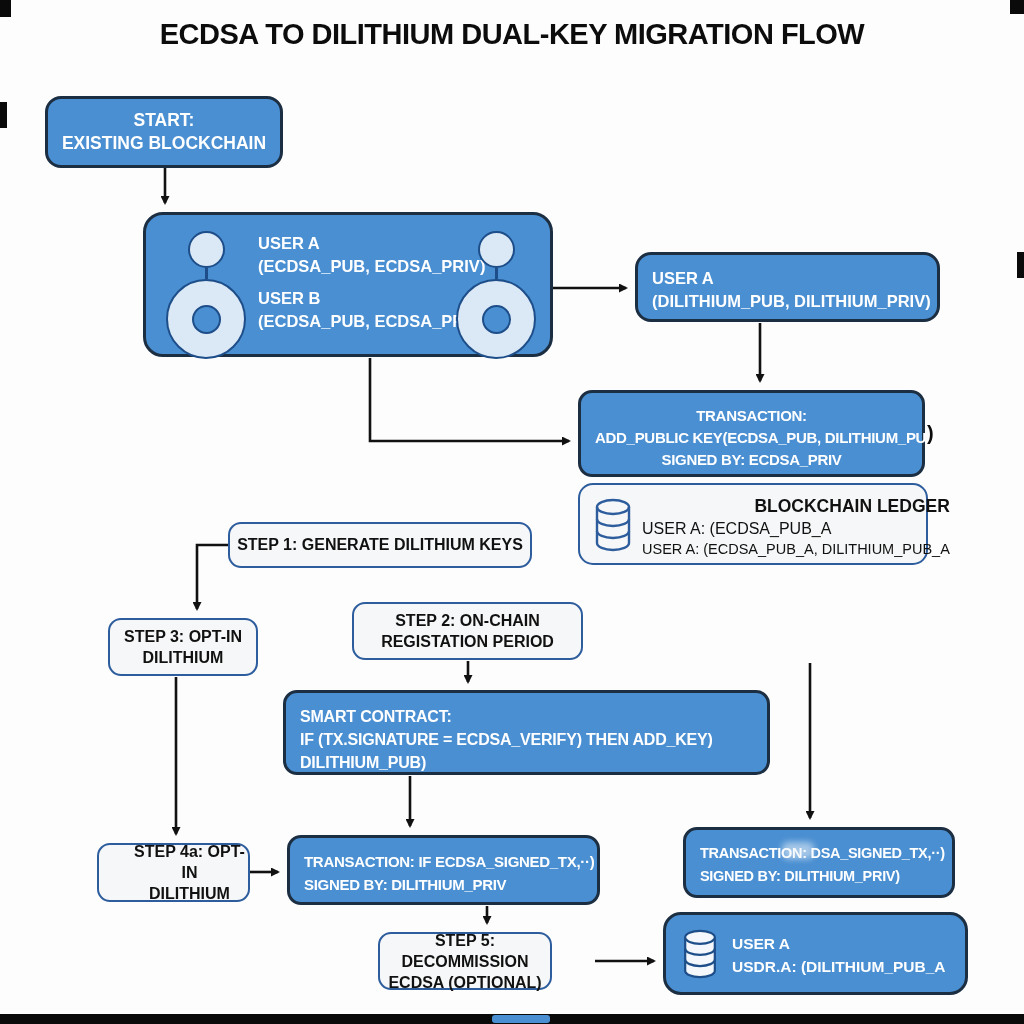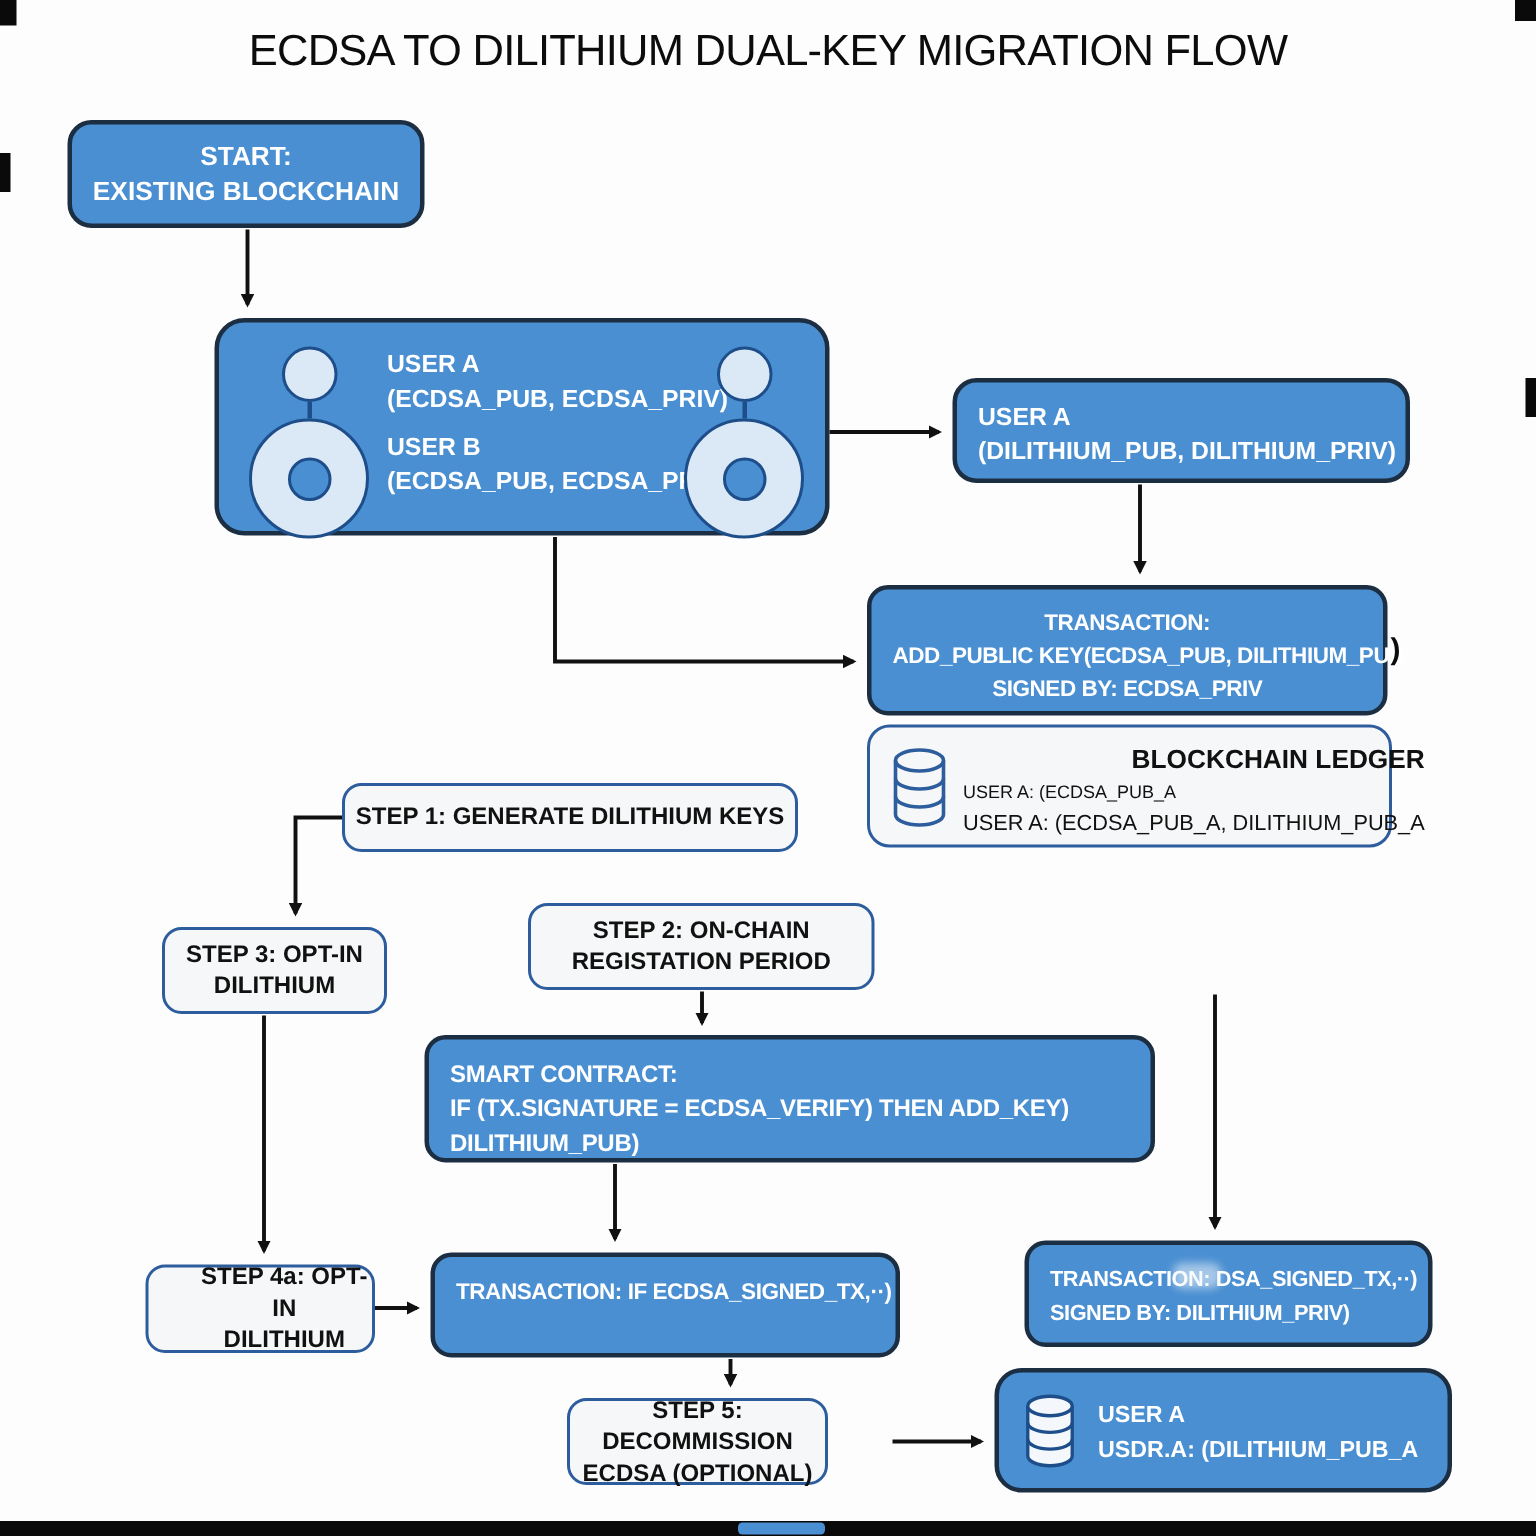--- a/index.html
+++ b/index.html
@@ -15,21 +15,21 @@
   #connectors{position:absolute;left:0;top:0;width:1024px;height:1024px;z-index:1;}
   .conn{stroke:var(--arrow);stroke-width:2.6;fill:none;}
   .box{position:absolute;box-sizing:border-box;z-index:2;font-weight:bold;}
   .blue{background:var(--box-blue);border:3px solid var(--box-blue-border);color:var(--text-on-blue);border-radius:16px;}
   .light{background:var(--light-fill);border:2.5px solid var(--light-border);color:var(--text-on-light);border-radius:13px;}
   .center{display:flex;flex-direction:column;align-items:center;justify-content:center;text-align:center;}
   .pad{padding:12px 14px;}
   .nowrap{white-space:nowrap;}
   .title{
     position:absolute;left:0;top:18px;width:1024px;text-align:center;z-index:2;
-    font-size:29px;font-weight:normal;color:#0c0c0c;letter-spacing:-0.5px;
+    font-size:29px;font-weight:bold;color:#0c0c0c;letter-spacing:-0.5px;
   }
   
   .person{position:absolute;width:80px;display:flex;flex-direction:column;align-items:center;z-index:3;}
   .person .head{width:33px;height:33px;border-radius:50%;background:var(--icon-fill);border:2.5px solid var(--icon-outline);}
   .person .stem{width:3px;height:11px;background:var(--icon-outline);}
   .person .torso{width:76px;height:76px;border-radius:50%;background:var(--icon-fill);border:2.5px solid var(--icon-outline);display:flex;align-items:center;justify-content:center;}
   .person .hole{width:25px;height:25px;border-radius:50%;background:var(--box-blue);border:2.5px solid var(--icon-outline);}
   
   .artifact{position:absolute;z-index:4;}
   .overflow-paren{position:absolute;z-index:3;color:#0c0c0c;font-weight:bold;font-size:20px;}
@@ -55,21 +55,21 @@
     <path class="conn" d="M176 677 L176 834" marker-end="url(#ah)"></path>
     <path class="conn" d="M410 776 L410 826" marker-end="url(#ah)"></path>
     <path class="conn" d="M250 872 L278 872" marker-end="url(#ah)"></path>
     <path class="conn" d="M810 663 L810 818" marker-end="url(#ah)"></path>
     <path class="conn" d="M487 906 L487 923" marker-end="url(#ah)"></path>
     <path class="conn" d="M595 961 L654 961" marker-end="url(#ah)"></path>
   </svg>
 
   <div class="title">ECDSA TO DILITHIUM DUAL-KEY MIGRATION FLOW</div>
 
-  <div class="box blue center" style="left:45px;top:80px;width:238px;height:72px;font-size:17.5px;line-height:23px;">
+  <div class="box blue center" style="left:45px;top:96px;width:238px;height:72px;font-size:17.5px;line-height:23px;">
     <div>START:</div>
     <div>EXISTING BLOCKCHAIN</div>
   </div>
 
   <div class="box blue" style="left:143px;top:212px;width:410px;height:145px;border-radius:20px;">
     <div class="person" style="left:20px;top:16px;">
       <div class="head"></div>
       <div class="stem"></div>
       <div class="torso">
           <div class="hole"></div>
@@ -104,21 +104,21 @@
 
   <div class="box light" style="left:578px;top:483px;width:350px;height:82px;border-radius:15px;">
     <svg width="40" height="54" viewBox="0 0 40 54" style="position:absolute;left:13px;top:13px;">
       <path d="M4 9 v36 a16 7 0 0 0 32 0 V9" fill="none" stroke="#2e5d9e" stroke-width="2.4"></path>
       <ellipse cx="20" cy="9" rx="16" ry="7" fill="none" stroke="#2e5d9e" stroke-width="2.4"></ellipse>
       <path d="M4 21 a16 7 0 0 0 32 0" fill="none" stroke="#2e5d9e" stroke-width="2.4"></path>
       <path d="M4 33 a16 7 0 0 0 32 0" fill="none" stroke="#2e5d9e" stroke-width="2.4"></path>
     </svg>
     <div style="position:absolute;left:62px;top:10px;" class="nowrap">
       <div style="font-size:17.5px;font-weight:bold;line-height:23px;text-align:right;">BLOCKCHAIN LEDGER</div>
-      <div style="font-size:12px;font-weight:normal;line-height:21px;">USER A: (ECDSA_PUB_A</div>
+      <div style="font-size:16px;font-weight:normal;line-height:21px;">USER A: (ECDSA_PUB_A</div>
       <div style="font-size:14.5px;font-weight:normal;line-height:21px;">USER A: (ECDSA_PUB_A, DILITHIUM_PUB_A</div>
     </div>
   </div>
 
   <div class="box light center nowrap" style="left:228px;top:522px;width:304px;height:46px;font-size:16px;">
     <div>STEP 1: GENERATE DILITHIUM KEYS</div>
   </div>
 
   <div class="box light center" style="left:108px;top:618px;width:150px;height:58px;font-size:16px;line-height:21px;">
     <div>STEP 3: OPT-IN</div>
@@ -137,20 +137,21 @@
     <div>DILITHIUM_PUB)</div>
   </div>
 
   <div class="box light center" style="left:97px;top:843px;width:153px;height:59px;font-size:16px;line-height:21px;padding-left:32px;">
     <div>STEP 4a: OPT-IN</div>
     <div>DILITHIUM</div>
   </div>
 
   <div class="box blue pad nowrap" style="left:287px;top:835px;width:313px;height:70px;font-size:15px;line-height:23px;letter-spacing:-0.3px;border-radius:14px;">
     <div>TRANSACTION: IF ECDSA_SIGNED_TX,··)</div>
+    <div>SIGNED BY: DILITHIUM_PRIV</div>
   </div>
 
   <div class="box blue pad nowrap" style="left:683px;top:827px;width:272px;height:71px;font-size:14.5px;line-height:23px;letter-spacing:-0.3px;border-radius:14px;">
     <div>TRANSACTION: DSA_SIGNED_TX,··)</div>
     <div>SIGNED BY: DILITHIUM_PRIV)</div>
     <div class="smudge" style="left:96px;top:12px;width:32px;height:17px;"></div>
   </div>
 
   <div class="box light center" style="left:378px;top:932px;width:174px;height:58px;font-size:16px;line-height:21px;">
     <div>STEP 5: DECOMMISSION</div>

